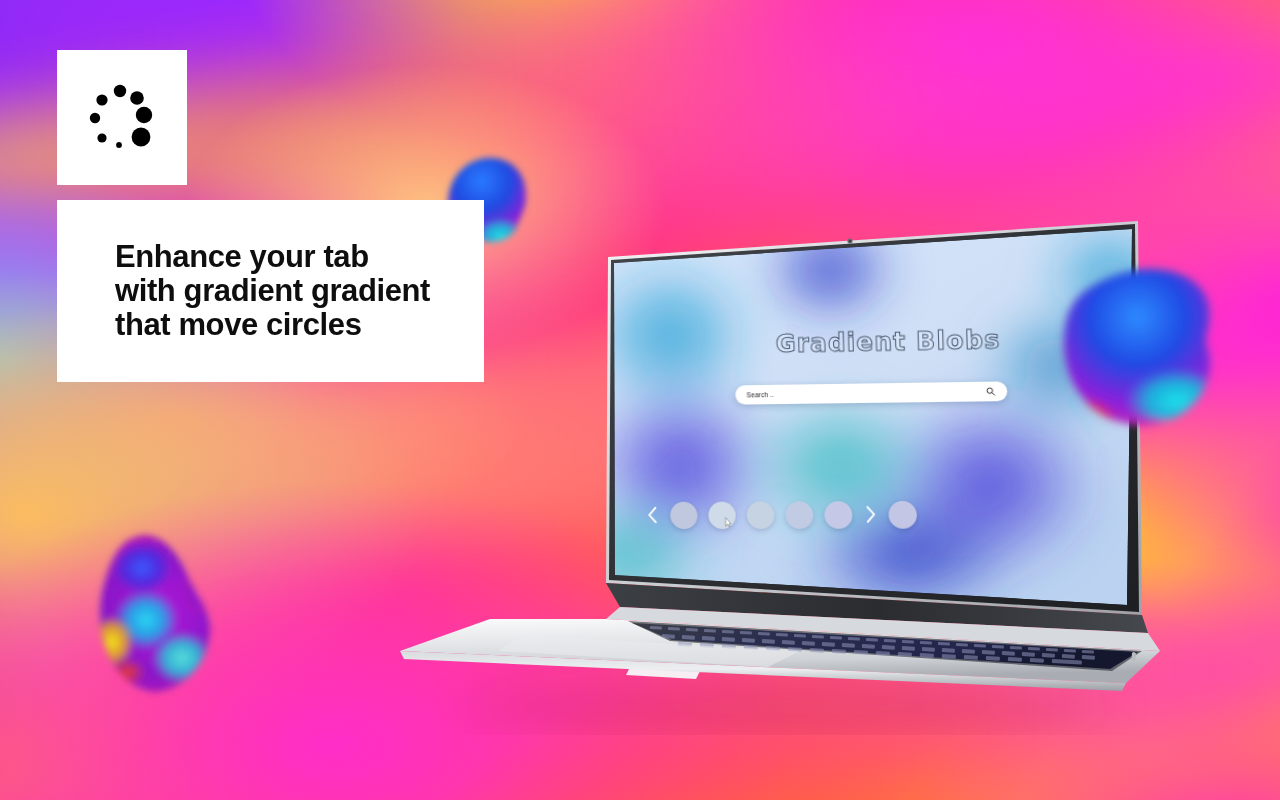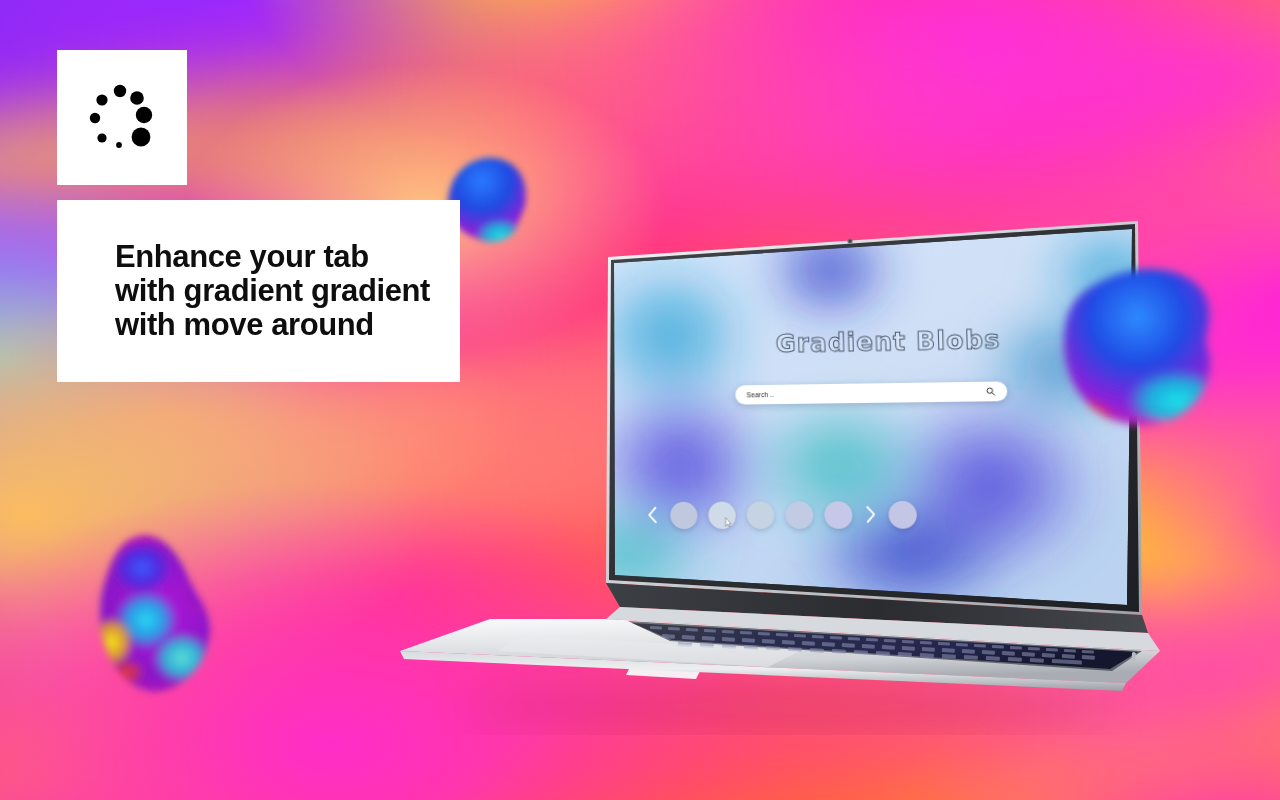--- a/index.html
+++ b/index.html
@@ -39,21 +39,21 @@
   .wave2{top:330px;height:190px;border-radius:50%;
     background:linear-gradient(90deg,rgba(140,220,235,.75),rgba(255,200,90,.65),rgba(255,80,170,.8),rgba(255,40,225,.9));
     transform:rotate(-7deg);}
   .wave3{top:600px;height:220px;border-radius:50%;
     background:linear-gradient(90deg,rgba(255,160,70,.8),rgba(255,70,130,.85),rgba(255,50,170,.85),rgba(255,40,220,.9));
     transform:rotate(-5deg);}
 
   
   .card{position:absolute;background:#ffffff;}
   #logo-card{left:57px;top:50px;width:130px;height:135px;}
-  #headline-card{left:57px;top:200px;width:403px;height:182px;}
+  #headline-card{left:57px;top:200px;width:403px;height:182px;padding-left:24px;}
 
   .logo-dots{position:absolute;left:0;top:0;width:100%;height:100%;}
 
   .headline{
     position:absolute;left:58px;top:40px;width:385px;
     font-size:31px;line-height:34px;font-weight:700;color:#0e0e0e;
     letter-spacing:-0.4px;
   }
   .headline .ln{display:block;white-space:nowrap;}
 
@@ -498,17 +498,17 @@
       <circle cx="45" cy="88" r="4.6" fill="#000"></circle>
       <circle cx="38" cy="68" r="5.2" fill="#000"></circle>
       <circle cx="45" cy="50" r="5.6" fill="#000"></circle>
     </svg>
   </div>
 
   <div class="card" id="headline-card">
     <div class="headline">
       <span class="ln">Enhance your tab</span>
       <span class="ln">with gradient gradient</span>
-      <span class="ln">with move around</span>
+      <span class="ln">that move circles</span>
     </div>
   </div>
 
 </div>
 
 </body></html>

